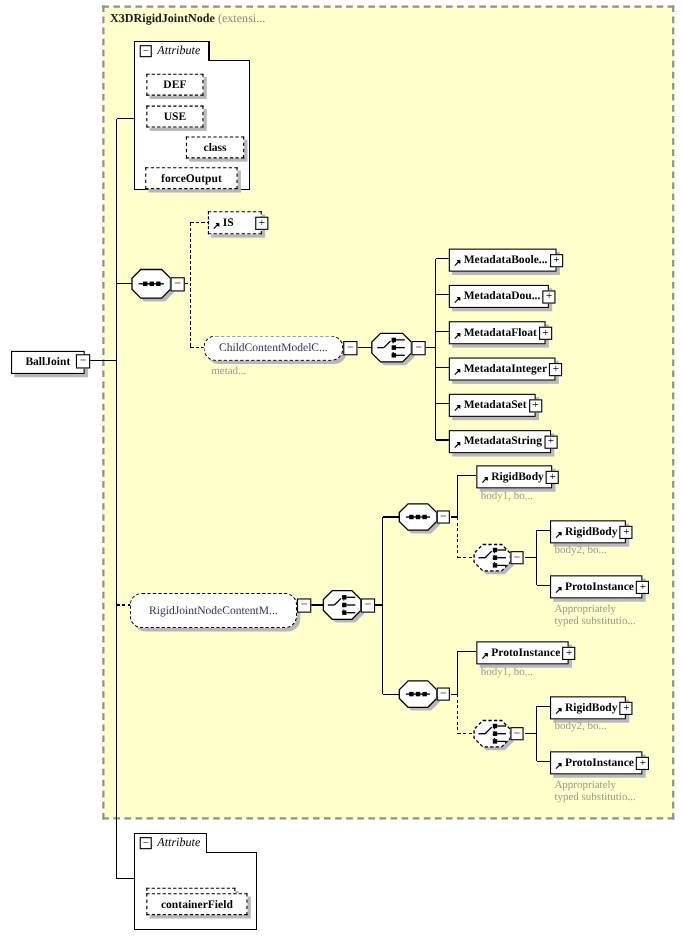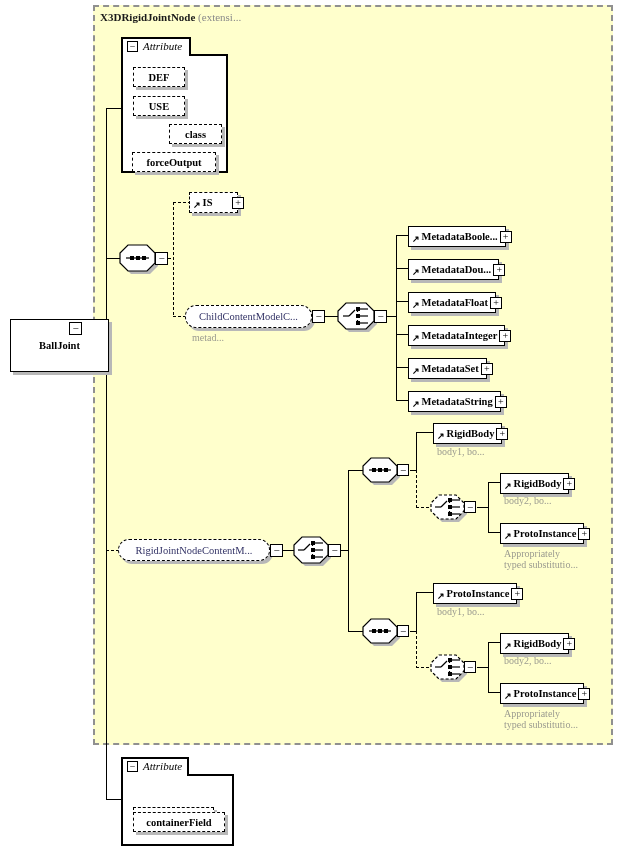--- a/index.html
+++ b/index.html
@@ -9,21 +9,21 @@
              background:#ffffcc;border:2px dashed #909090;}
   #svglayer{position:absolute;left:0;top:0;width:622px;height:862px;z-index:2;}
   .abs{position:absolute;z-index:3;}
   #title{left:100px;top:11px;font-size:11px;white-space:nowrap;}
   #title .t-bold{font-weight:bold;color:#1a1a1a;}
   #title .t-rest{color:#8a8a8a;}
   .el{position:absolute;z-index:3;background:#fff;border:1px solid #000;
       box-shadow:3px 3px 0 #b8b8b8;height:19px;display:inline-flex;align-items:center;
       white-space:nowrap;font-weight:bold;font-size:10.5px;color:#000;padding:0 7px 0 3px;}
   .el.dashed{border-style:dashed;}
-  .el.center{justify-content:center;padding:16px;}
+  .el.center{justify-content:center;padding:0;}
   .ref{font-size:9px;line-height:9px;align-self:flex-end;margin:0 2px 2px 0;font-weight:bold;}
   .expander{position:absolute;z-index:4;width:13px;height:13px;background:#fff;border:1px solid #000;
             box-sizing:border-box;display:flex;align-items:center;justify-content:center;
             font-size:11px;line-height:11px;font-weight:normal;color:#000;}
   .expander.attached{right:-7px;top:50%;transform:translateY(-50%);width:12px;height:12px;font-size:10px;}
   .expander.small{width:11px;height:11px;font-size:10px;}
   .pill{position:absolute;z-index:3;background:#fff;border:1px dashed #000;border-radius:11px;
         box-shadow:3px 3px 0 #b8b8b8;display:flex;align-items:center;justify-content:center;
         font-size:10.5px;color:#333366;white-space:nowrap;}
   .attrbox{position:absolute;z-index:3;background:#fff;border:1px dashed #000;
@@ -287,21 +287,21 @@
       </span>
   </div>
   <div class="el" style="left:408px;top:391px;">
     <span class="ref">↗</span>
     <span>MetadataString</span>
     <span class="expander attached">
         <span>+</span>
       </span>
   </div>
 
-  <div class="pill" style="left:118px;top:539px;width:152px;height:22px;box-sizing:border-box;">
+  <div class="pill" style="left:118px;top:539px;width:152px;height:32px;box-sizing:border-box;">
     <span>RigidJointNodeContentM...</span>
   </div>
   <div class="expander" style="left:270px;top:544px;">
       <span>−</span>
     </div>
   <div class="expander" style="left:328px;top:544px;">
       <span>−</span>
     </div>
 
   <div class="expander" style="left:397px;top:464px;width:12px;height:12px;">

